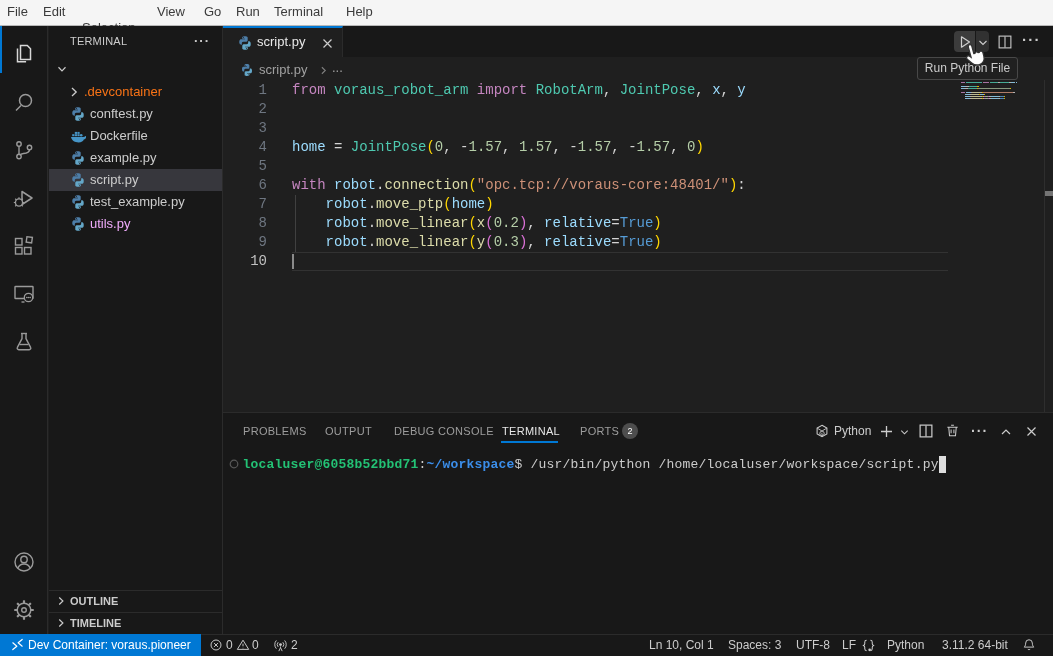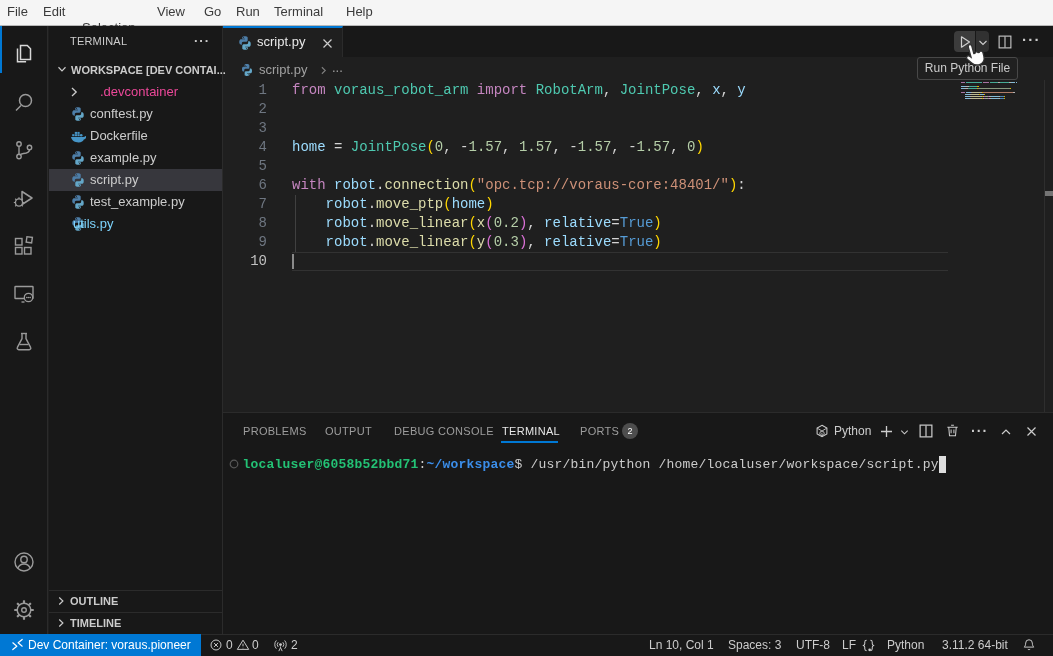--- a/index.html
+++ b/index.html
@@ -77,26 +77,25 @@
       <rect x="10.9" y="2.2" width="2.2" height="3.4" rx="0.6" fill="#9a9a9a" transform="rotate(315 12 12)"></rect>
       <circle cx="12" cy="12" r="6.8" stroke="#9a9a9a" stroke-width="1.5"></circle>
       <circle cx="12" cy="12" r="2.3" stroke="#9a9a9a" stroke-width="1.4"></circle>
     </svg>
 <div class="abs" style="left:49px;top:26px;width:174px;height:608px;background:#181818;border-right:1px solid #2b2b2b;"></div>
 <div class="abs" style="left:70px;top:30px;height:22px;line-height:22px;font-size:11px;color:#cccccc;letter-spacing:0.2px;">TERMINAL</div>
 <div class="abs" style="left:194px;top:38px;width:22px;height:10px;color:#cccccc;font-size:13px;letter-spacing:1px;font-weight:bold;line-height:6px;">···</div>
 <svg class="abs" style="left:55px;top:62px;" width="14" height="14" viewBox="0 0 16 16" fill="none">
       <path d="M4 6l4 4.2L12 6" stroke="#cccccc" stroke-width="1.3"></path>
     </svg>
-<div class="abs" style="left:71px;top:59px;height:22px;line-height:22px;font-size:11px;font-weight:bold;color:#cccccc;white-space:nowrap;">WORKSPACE [DEV CONTAI...</div>
 <div class="abs" style="left:49px;top:169px;width:173px;height:22px;background:#37373d;"></div>
 <svg class="abs" style="left:66px;top:84px;" width="16" height="16" viewBox="0 0 16 16" fill="none">
       <path d="M6 4l4.2 4L6 12" stroke="#cccccc" stroke-width="1.3"></path>
     </svg>
-<div class="abs" style="left:100px;top:81px;height:22px;line-height:22px;font-size:13px;color:#ec4899;">.devcontainer</div>
+<div class="abs" style="left:84px;top:81px;height:22px;line-height:22px;font-size:13px;color:#f97316;">.devcontainer</div>
 <svg class="abs" style="left:70px;top:106px;" width="16" height="16" viewBox="0 0 16 16">
       <path fill="#4d7ea8" d="M7.9 1.2c-2.9 0-2.7 1.26-2.7 1.26l.003 1.3h2.76v.39H4.1s-1.85-.21-1.85 2.71 1.62 2.82 1.62 2.82h.96v-1.36s-.05-1.62 1.59-1.62h2.74s1.54.025 1.54-1.49V2.7s.23-1.5-2.79-1.5zM6.38 2.08a.5.5 0 11-.001 1 .5.5 0 01.001-1z"></path>
       <path fill="#64a7c8" d="M8.1 14.8c2.9 0 2.7-1.26 2.7-1.26l-.003-1.3H8.04v-.39h3.86s1.85.21 1.85-2.71-1.62-2.82-1.62-2.82h-.96v1.36s.05 1.62-1.59 1.62H6.84s-1.54-.025-1.54 1.49v2.51s-.23 1.5 2.8 1.5zm1.52-.88a.5.5 0 11.001-1 .5.5 0 01-.001 1z"></path>
     </svg>
 <div class="abs" style="left:90px;top:103px;height:22px;line-height:22px;font-size:13px;color:#cccccc;">conftest.py</div>
 <svg class="abs" style="left:70px;top:128px;" width="16" height="16" viewBox="0 0 16 16">
       <g fill="#4695c7">
         <rect x="2.2" y="6.2" width="2.2" height="2"></rect>
         <rect x="4.8" y="6.2" width="2.2" height="2"></rect>
         <rect x="7.4" y="6.2" width="2.2" height="2"></rect>
@@ -119,21 +118,21 @@
 <div class="abs" style="left:90px;top:169px;height:22px;line-height:22px;font-size:13px;color:#cccccc;">script.py</div>
 <svg class="abs" style="left:70px;top:194px;" width="16" height="16" viewBox="0 0 16 16">
       <path fill="#4d7ea8" d="M7.9 1.2c-2.9 0-2.7 1.26-2.7 1.26l.003 1.3h2.76v.39H4.1s-1.85-.21-1.85 2.71 1.62 2.82 1.62 2.82h.96v-1.36s-.05-1.62 1.59-1.62h2.74s1.54.025 1.54-1.49V2.7s.23-1.5-2.79-1.5zM6.38 2.08a.5.5 0 11-.001 1 .5.5 0 01.001-1z"></path>
       <path fill="#64a7c8" d="M8.1 14.8c2.9 0 2.7-1.26 2.7-1.26l-.003-1.3H8.04v-.39h3.86s1.85.21 1.85-2.71-1.62-2.82-1.62-2.82h-.96v1.36s.05 1.62-1.59 1.62H6.84s-1.54-.025-1.54 1.49v2.51s-.23 1.5 2.8 1.5zm1.52-.88a.5.5 0 11.001-1 .5.5 0 01-.001 1z"></path>
     </svg>
 <div class="abs" style="left:90px;top:191px;height:22px;line-height:22px;font-size:13px;color:#cccccc;">test_example.py</div>
 <svg class="abs" style="left:70px;top:216px;" width="16" height="16" viewBox="0 0 16 16">
       <path fill="#4d7ea8" d="M7.9 1.2c-2.9 0-2.7 1.26-2.7 1.26l.003 1.3h2.76v.39H4.1s-1.85-.21-1.85 2.71 1.62 2.82 1.62 2.82h.96v-1.36s-.05-1.62 1.59-1.62h2.74s1.54.025 1.54-1.49V2.7s.23-1.5-2.79-1.5zM6.38 2.08a.5.5 0 11-.001 1 .5.5 0 01.001-1z"></path>
       <path fill="#64a7c8" d="M8.1 14.8c2.9 0 2.7-1.26 2.7-1.26l-.003-1.3H8.04v-.39h3.86s1.85.21 1.85-2.71-1.62-2.82-1.62-2.82h-.96v1.36s.05 1.62-1.59 1.62H6.84s-1.54-.025-1.54 1.49v2.51s-.23 1.5 2.8 1.5zm1.52-.88a.5.5 0 11.001-1 .5.5 0 01-.001 1z"></path>
     </svg>
-<div class="abs" style="left:73px;top:213px;height:22px;line-height:22px;font-size:13px;color:#7dd3fc;">utils.py</div>
+<div class="abs" style="left:90px;top:213px;height:22px;line-height:22px;font-size:13px;color:#f0abfc;">utils.py</div>
 <div class="abs" style="left:49px;top:590px;width:174px;height:1px;background:#2b2b2b;"></div>
 <svg class="abs" style="left:54px;top:594px;" width="14" height="14" viewBox="0 0 16 16" fill="none">
       <path d="M6 4l4.2 4L6 12" stroke="#cccccc" stroke-width="1.3"></path>
     </svg>
 <div class="abs" style="left:70px;top:591px;height:21px;line-height:21px;font-size:11px;font-weight:bold;color:#cccccc;">OUTLINE</div>
 <div class="abs" style="left:49px;top:612px;width:174px;height:1px;background:#2b2b2b;"></div>
 <svg class="abs" style="left:54px;top:616px;" width="14" height="14" viewBox="0 0 16 16" fill="none">
       <path d="M6 4l4.2 4L6 12" stroke="#cccccc" stroke-width="1.3"></path>
     </svg>
 <div class="abs" style="left:70px;top:613px;height:21px;line-height:21px;font-size:11px;font-weight:bold;color:#cccccc;">TIMELINE</div>

